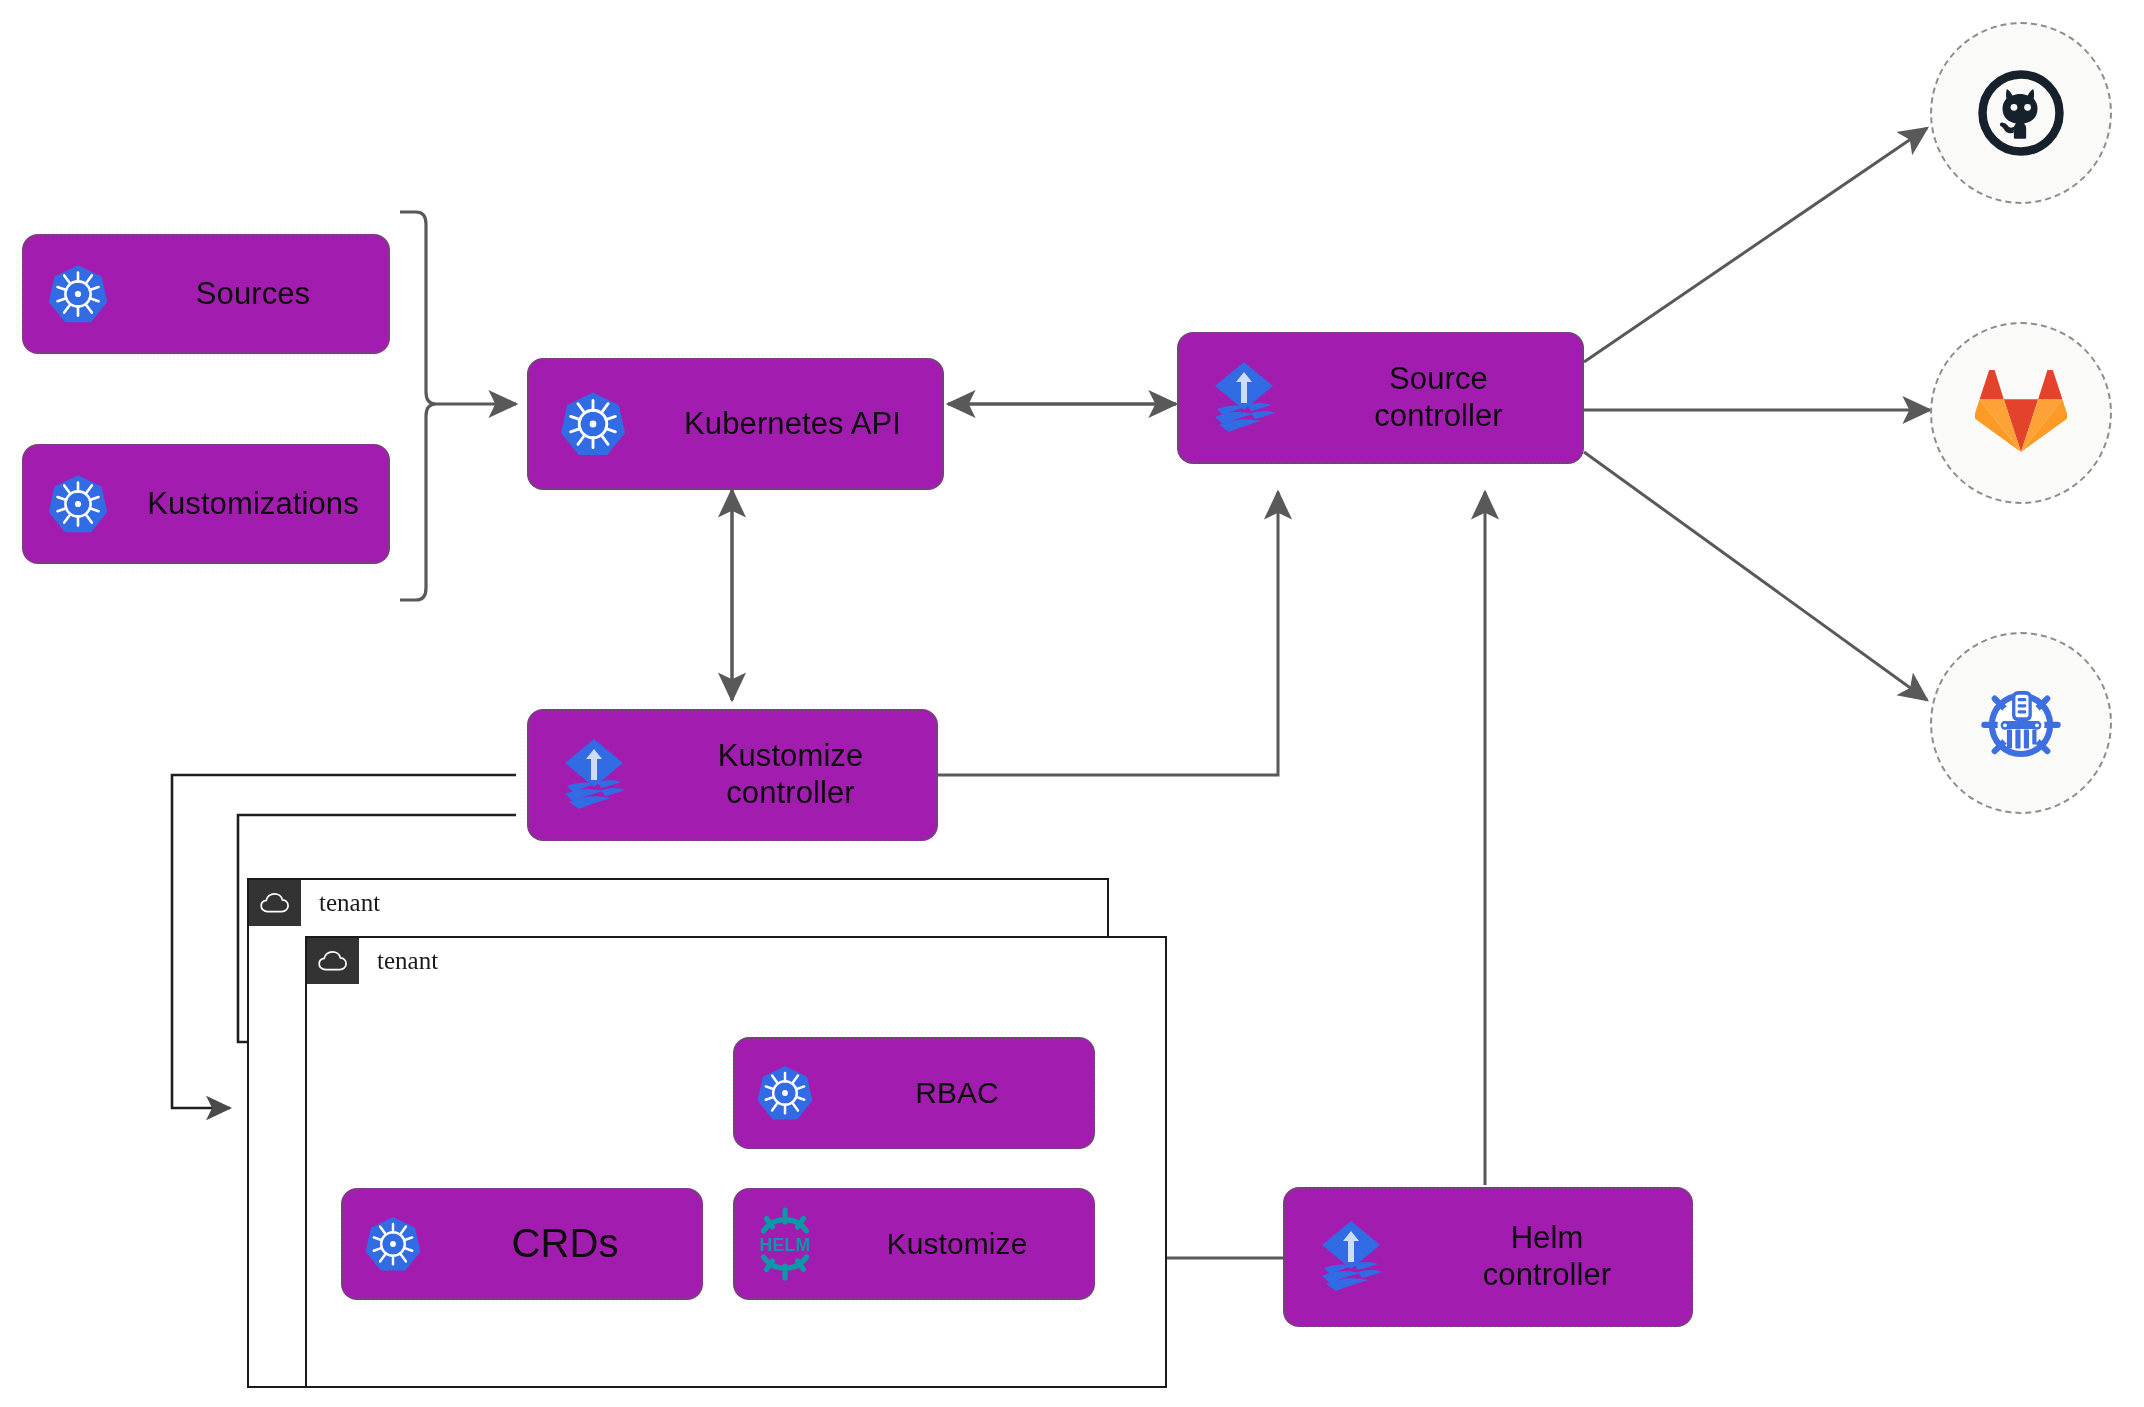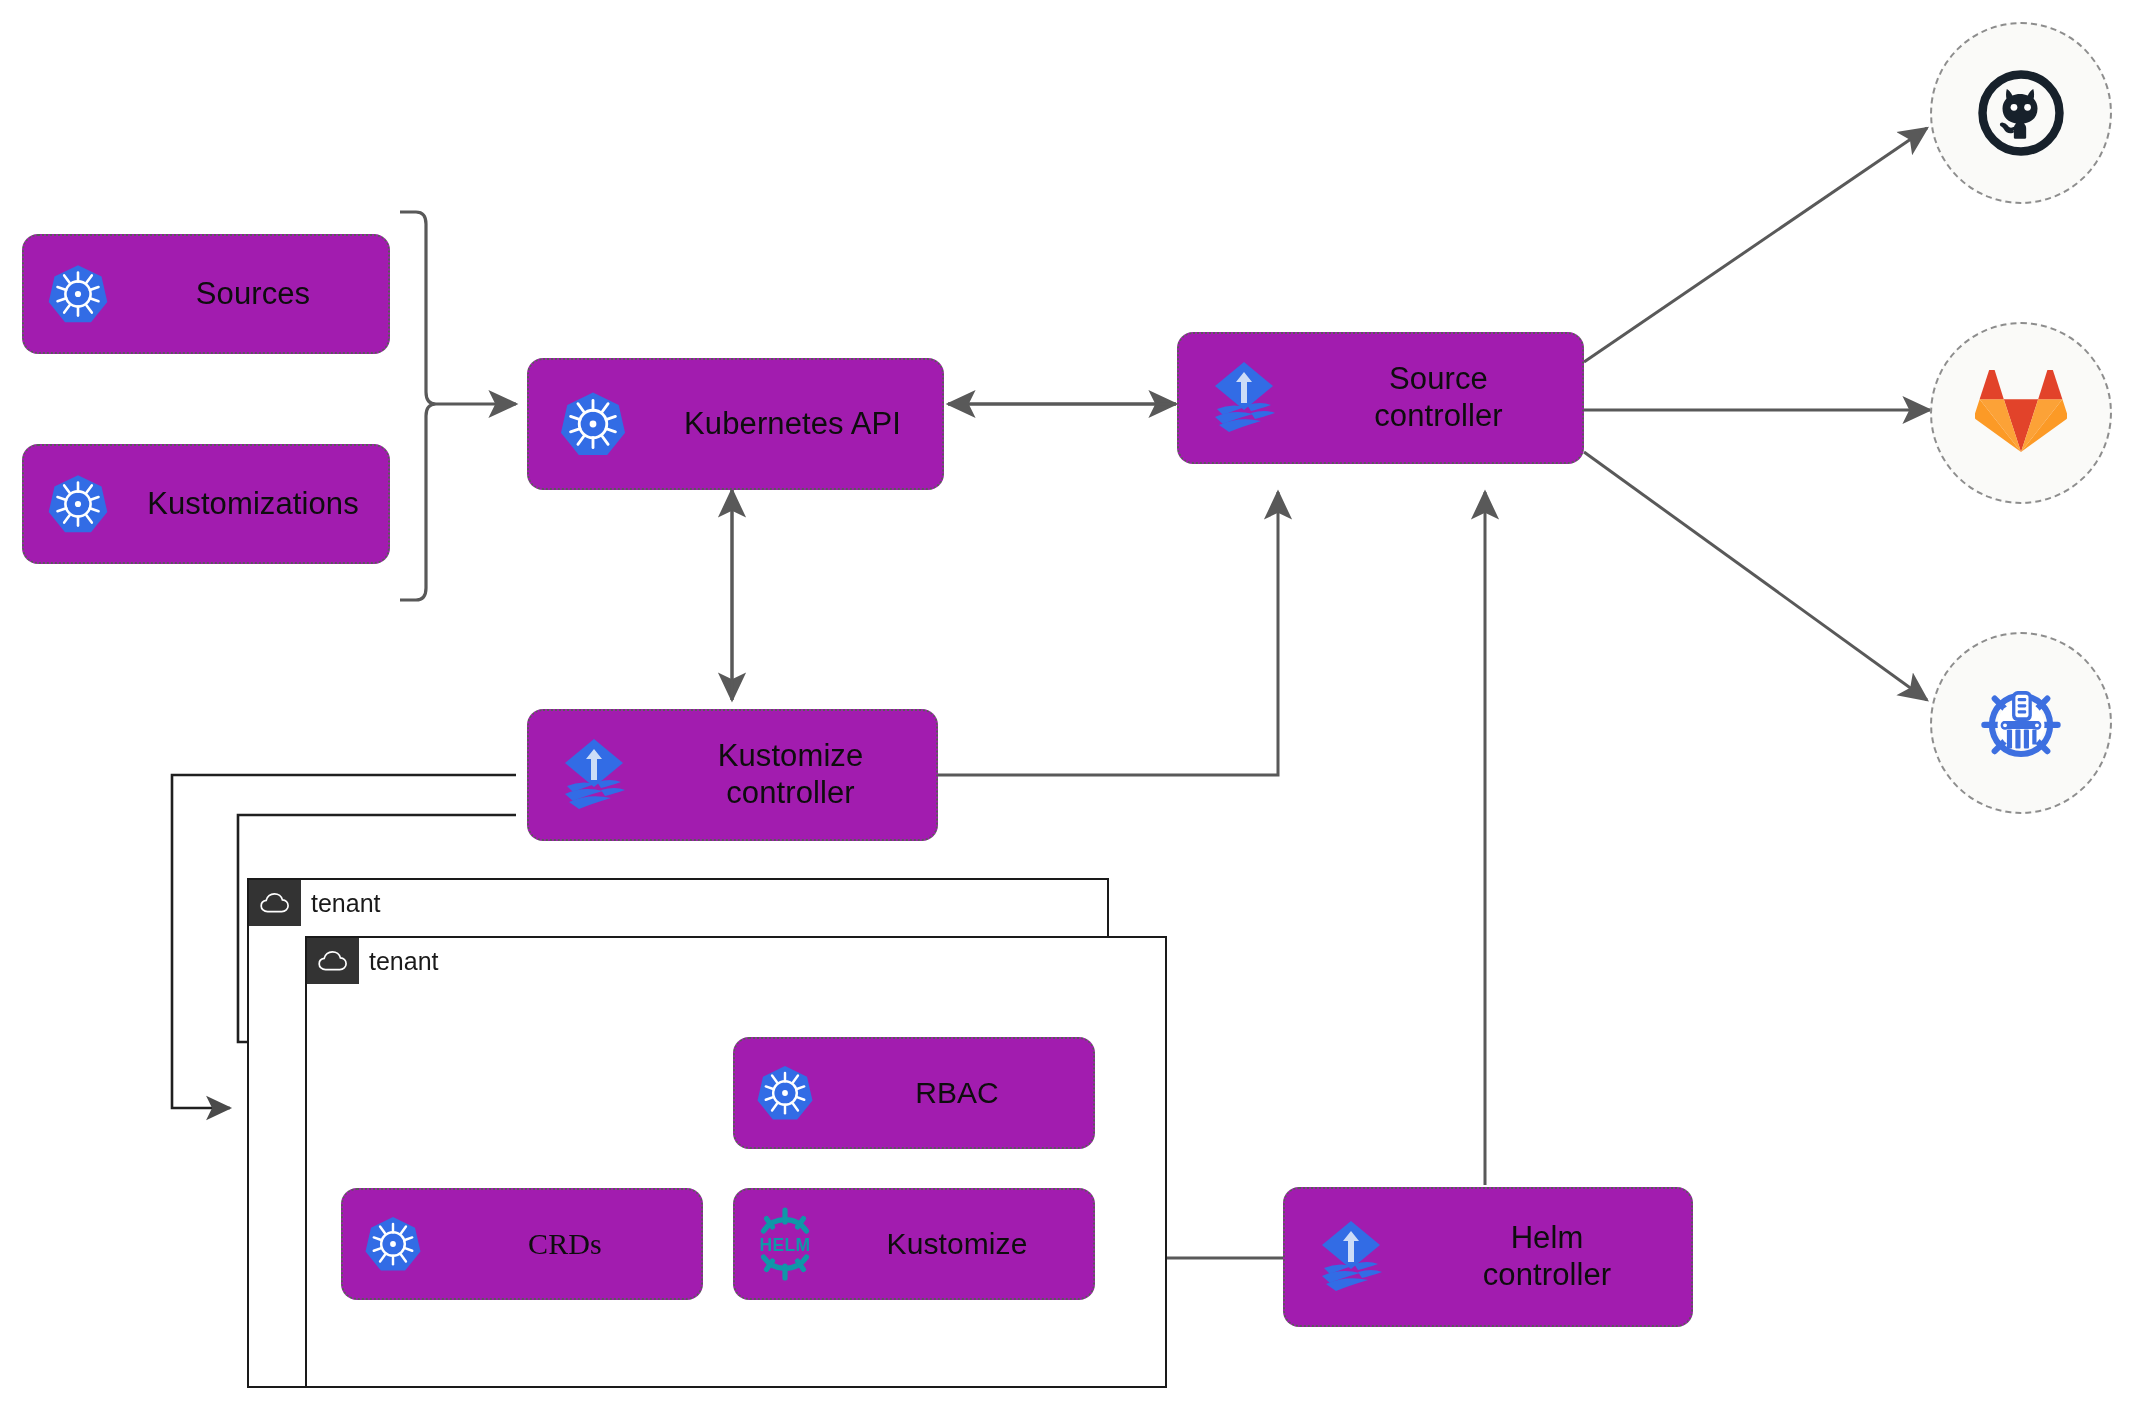--- a/index.html
+++ b/index.html
@@ -33,21 +33,21 @@
   }
   .tenant-hdr{
     position:absolute;top:0;left:0;height:46px;
     display:flex;align-items:center;
   }
   .tenant-badge{
     width:52px;height:46px;background:#333333;
     display:flex;align-items:center;justify-content:center;
   }
   .tenant-title{
-    margin-left:10px;font-size:25px;color:#1a1a1a;white-space:nowrap;
+    margin-left:18px;font-size:25px;color:#1a1a1a;white-space:nowrap;font-family:Liberation Serif, serif;
   }
 
   
   .ext{
     position:absolute;border-radius:50%;
     background:#fafaf8;border:2.5px dashed #8d8d8d;
     display:flex;align-items:center;justify-content:center;
     box-sizing:border-box;
   }
 
@@ -293,21 +293,21 @@
           <line x1="43.9" y1="36.2" x2="52.5" y2="39.2"></line>
           <line x1="52.5" y1="25" x2="43.9" y2="28"></line>
           <line x1="20.2" y1="36.2" x2="11.5" y2="39.2"></line>
           <line x1="18.2" y1="50.6" x2="23.6" y2="43.2"></line>
           <line x1="40.4" y1="20.8" x2="45.8" y2="13.4"></line>
           <line x1="45.8" y1="50.6" x2="40.4" y2="43.2"></line>
           <line x1="23.6" y1="20.8" x2="18.2" y2="13.4"></line>
         </g>
       </svg>
     </div>
-    <div class="lbl" style="font-size:30px;font-family:Liberation Serif, serif;">CRDs</div>
+    <div class="lbl" style="font-size:40px;">CRDs</div>
   </div>
 
   <div class="node" style="left:733px;top:1188px;width:362px;height:112px;">
     <div class="ico" style="width:100px;">
       <svg width="76" height="76" viewBox="0 0 76 76">
         <g fill="none" stroke="#0f97a8" stroke-width="5.2" stroke-linecap="round">
           <path d="M16.5,25 A26,26 0 0,1 59.5,25"></path>
           <path d="M16.5,51 A26,26 0 0,0 59.5,51"></path>
           <line x1="38" y1="4" x2="38" y2="16"></line>
           <line x1="38" y1="60" x2="38" y2="72"></line>

